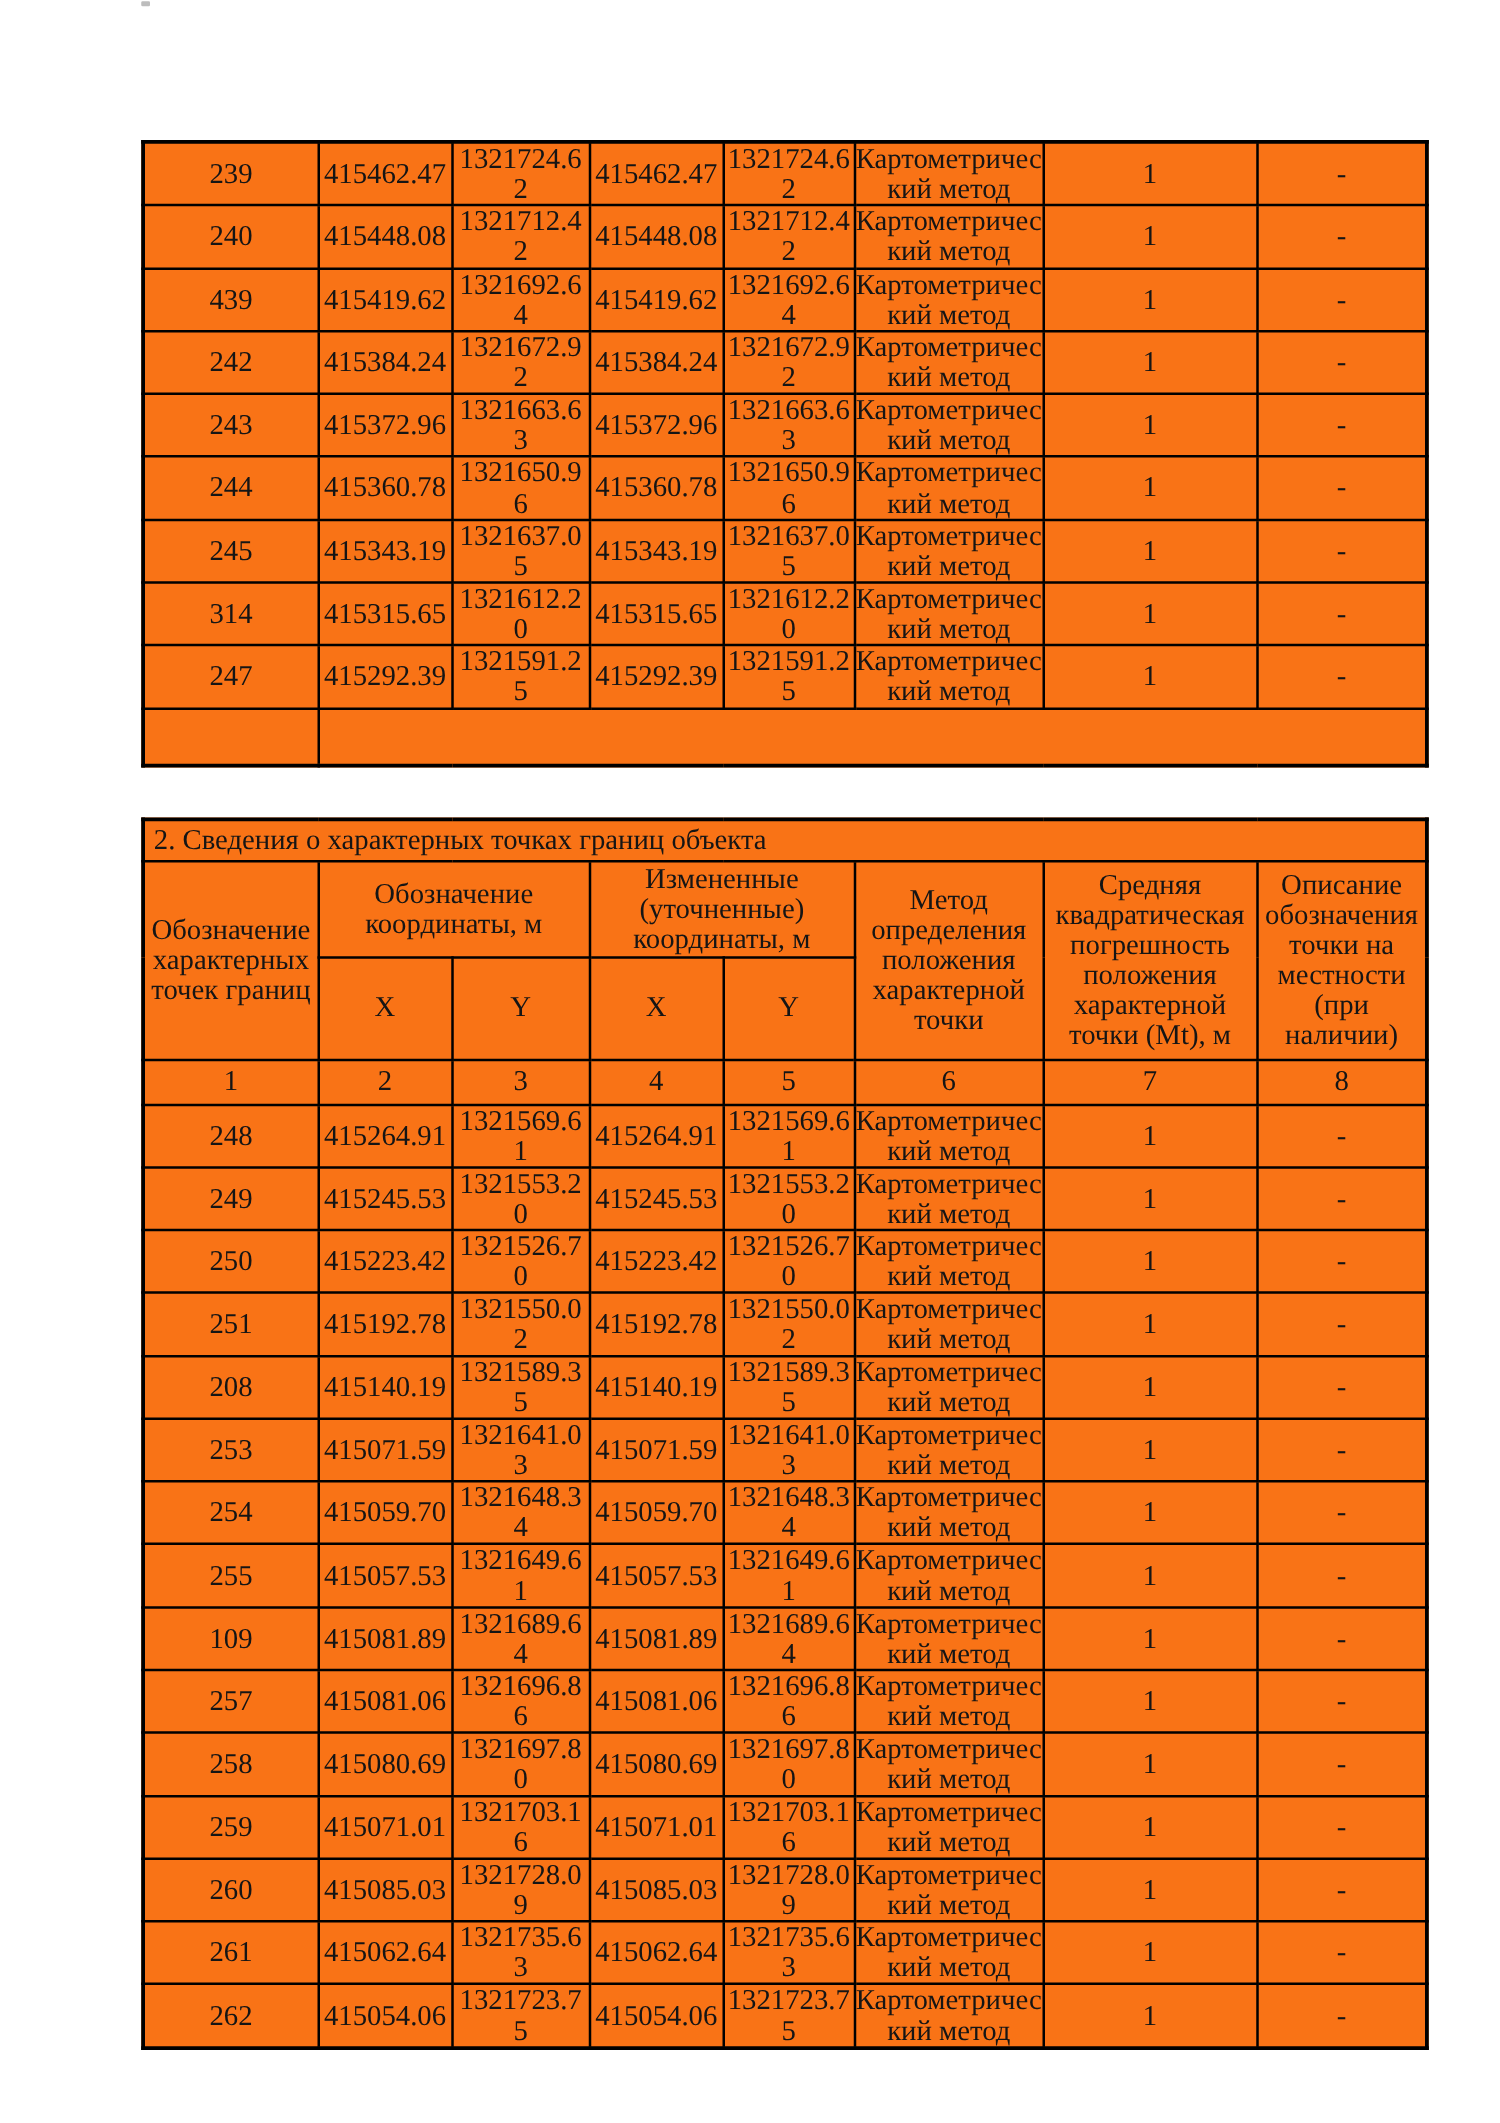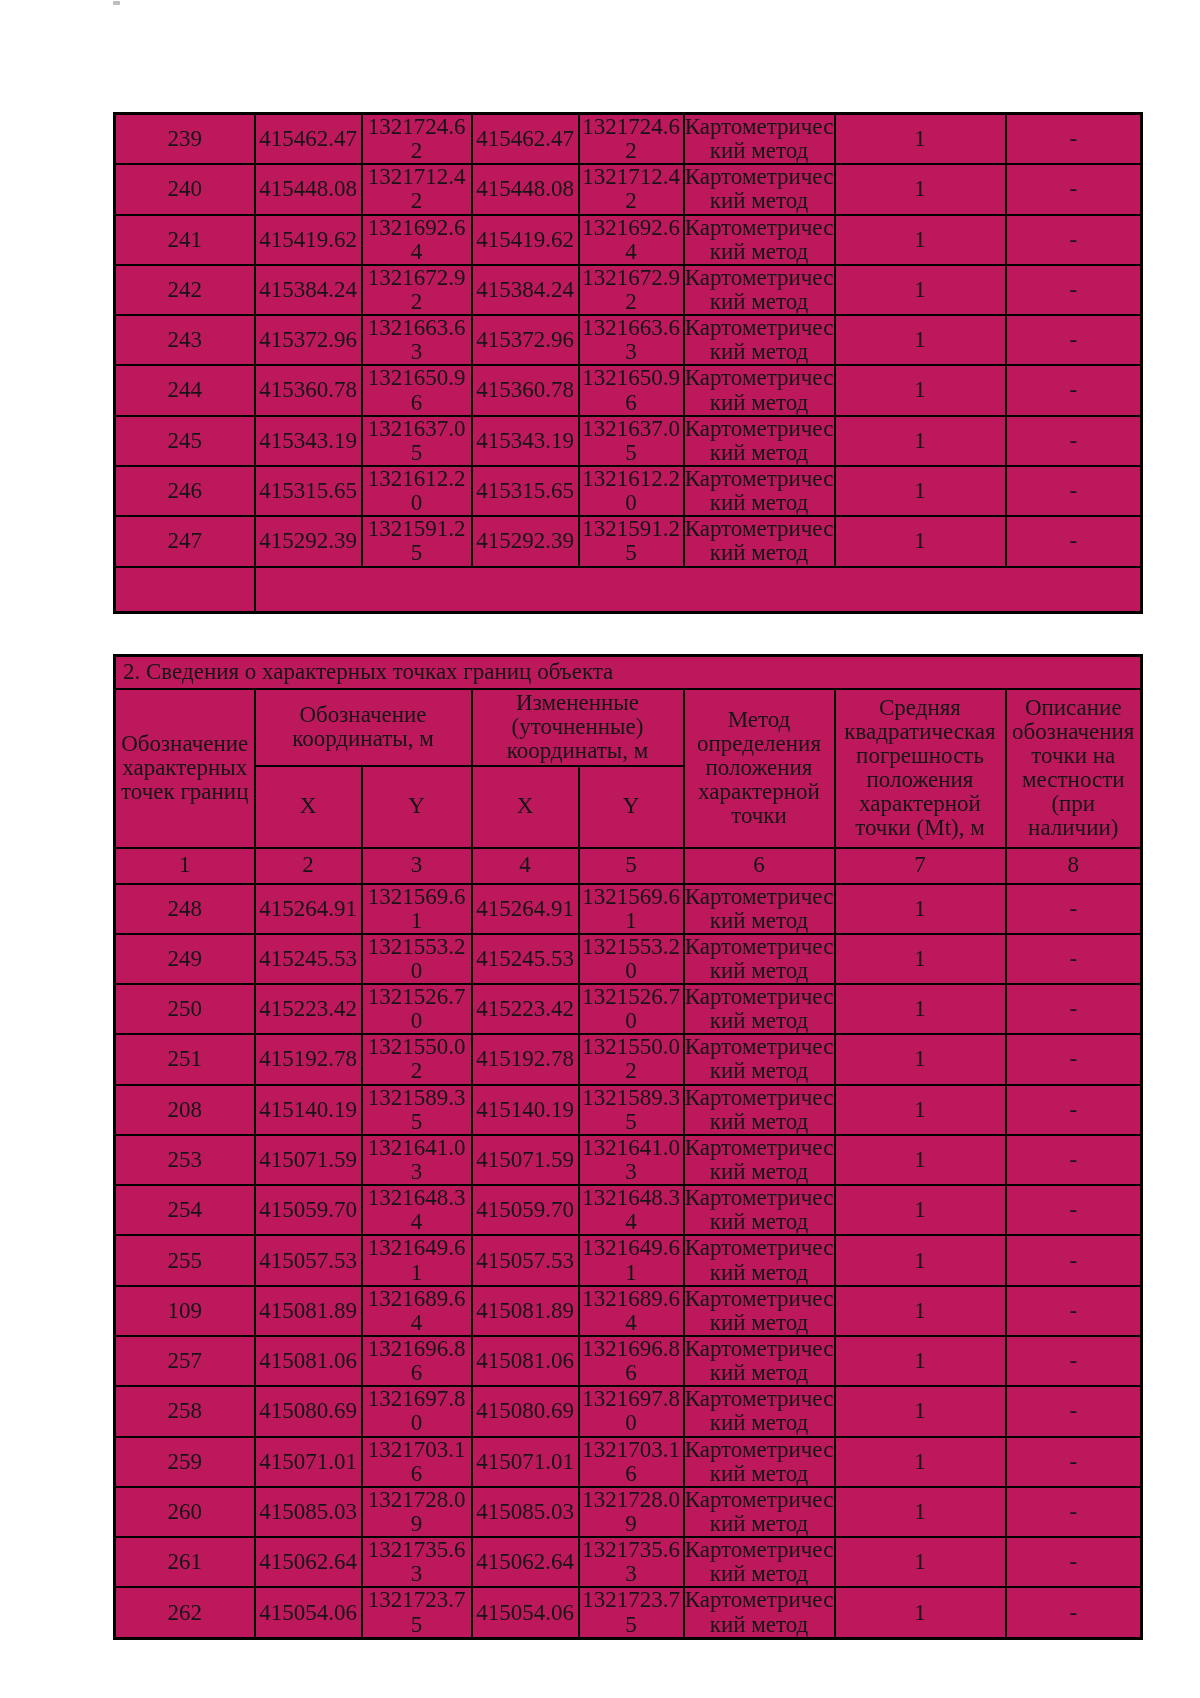--- a/index.html
+++ b/index.html
@@ -2,21 +2,21 @@
 <html><head>
 <meta charset="utf-8">
 <style>
   html,body{margin:0;padding:0}
   body{
     width:1200px;height:1698px;position:relative;background:#ffffff;
     font-family:"Liberation Serif",serif;color:#151515;
   }
   .artifact{position:absolute;left:113px;top:1px;width:7px;height:4px;background:#bdbdbd;border-radius:1px}
   table.t{
-    position:absolute;border-collapse:collapse;table-layout:fixed;background:#be185d;
+    position:absolute;border-collapse:collapse;table-layout:fixed;background:#f97316;
     border:3px solid #000;
   }
   table.t td{
     border:2px solid #000;font-size:23px;line-height:1.05;
     text-align:center;vertical-align:middle;padding:0;overflow:hidden;
   }
   .t1{left:113px;top:112px;width:1030px}
   .t2{left:113px;top:654px;width:1030px}
   tr.data{height:50px}
   tr.empty-row{height:46px}
@@ -65,21 +65,21 @@
         <td class="c-num">240</td>
         <td class="c-x">415448.08</td>
         <td class="c-y3">1321712.42</td>
         <td class="c-x">415448.08</td>
         <td class="c-y5">1321712.42</td>
         <td class="c-m">Картометрический метод</td>
         <td class="c-mt">1</td>
         <td class="c-d">-</td>
       </tr>
       <tr class="data">
-        <td class="c-num">241</td>
+        <td class="c-num">439</td>
         <td class="c-x">415419.62</td>
         <td class="c-y3">1321692.64</td>
         <td class="c-x">415419.62</td>
         <td class="c-y5">1321692.64</td>
         <td class="c-m">Картометрический метод</td>
         <td class="c-mt">1</td>
         <td class="c-d">-</td>
       </tr>
       <tr class="data">
         <td class="c-num">242</td>
@@ -115,21 +115,21 @@
         <td class="c-num">245</td>
         <td class="c-x">415343.19</td>
         <td class="c-y3">1321637.05</td>
         <td class="c-x">415343.19</td>
         <td class="c-y5">1321637.05</td>
         <td class="c-m">Картометрический метод</td>
         <td class="c-mt">1</td>
         <td class="c-d">-</td>
       </tr>
       <tr class="data">
-        <td class="c-num">246</td>
+        <td class="c-num">314</td>
         <td class="c-x">415315.65</td>
         <td class="c-y3">1321612.20</td>
         <td class="c-x">415315.65</td>
         <td class="c-y5">1321612.20</td>
         <td class="c-m">Картометрический метод</td>
         <td class="c-mt">1</td>
         <td class="c-d">-</td>
       </tr>
       <tr class="data">
         <td class="c-num">247</td>

